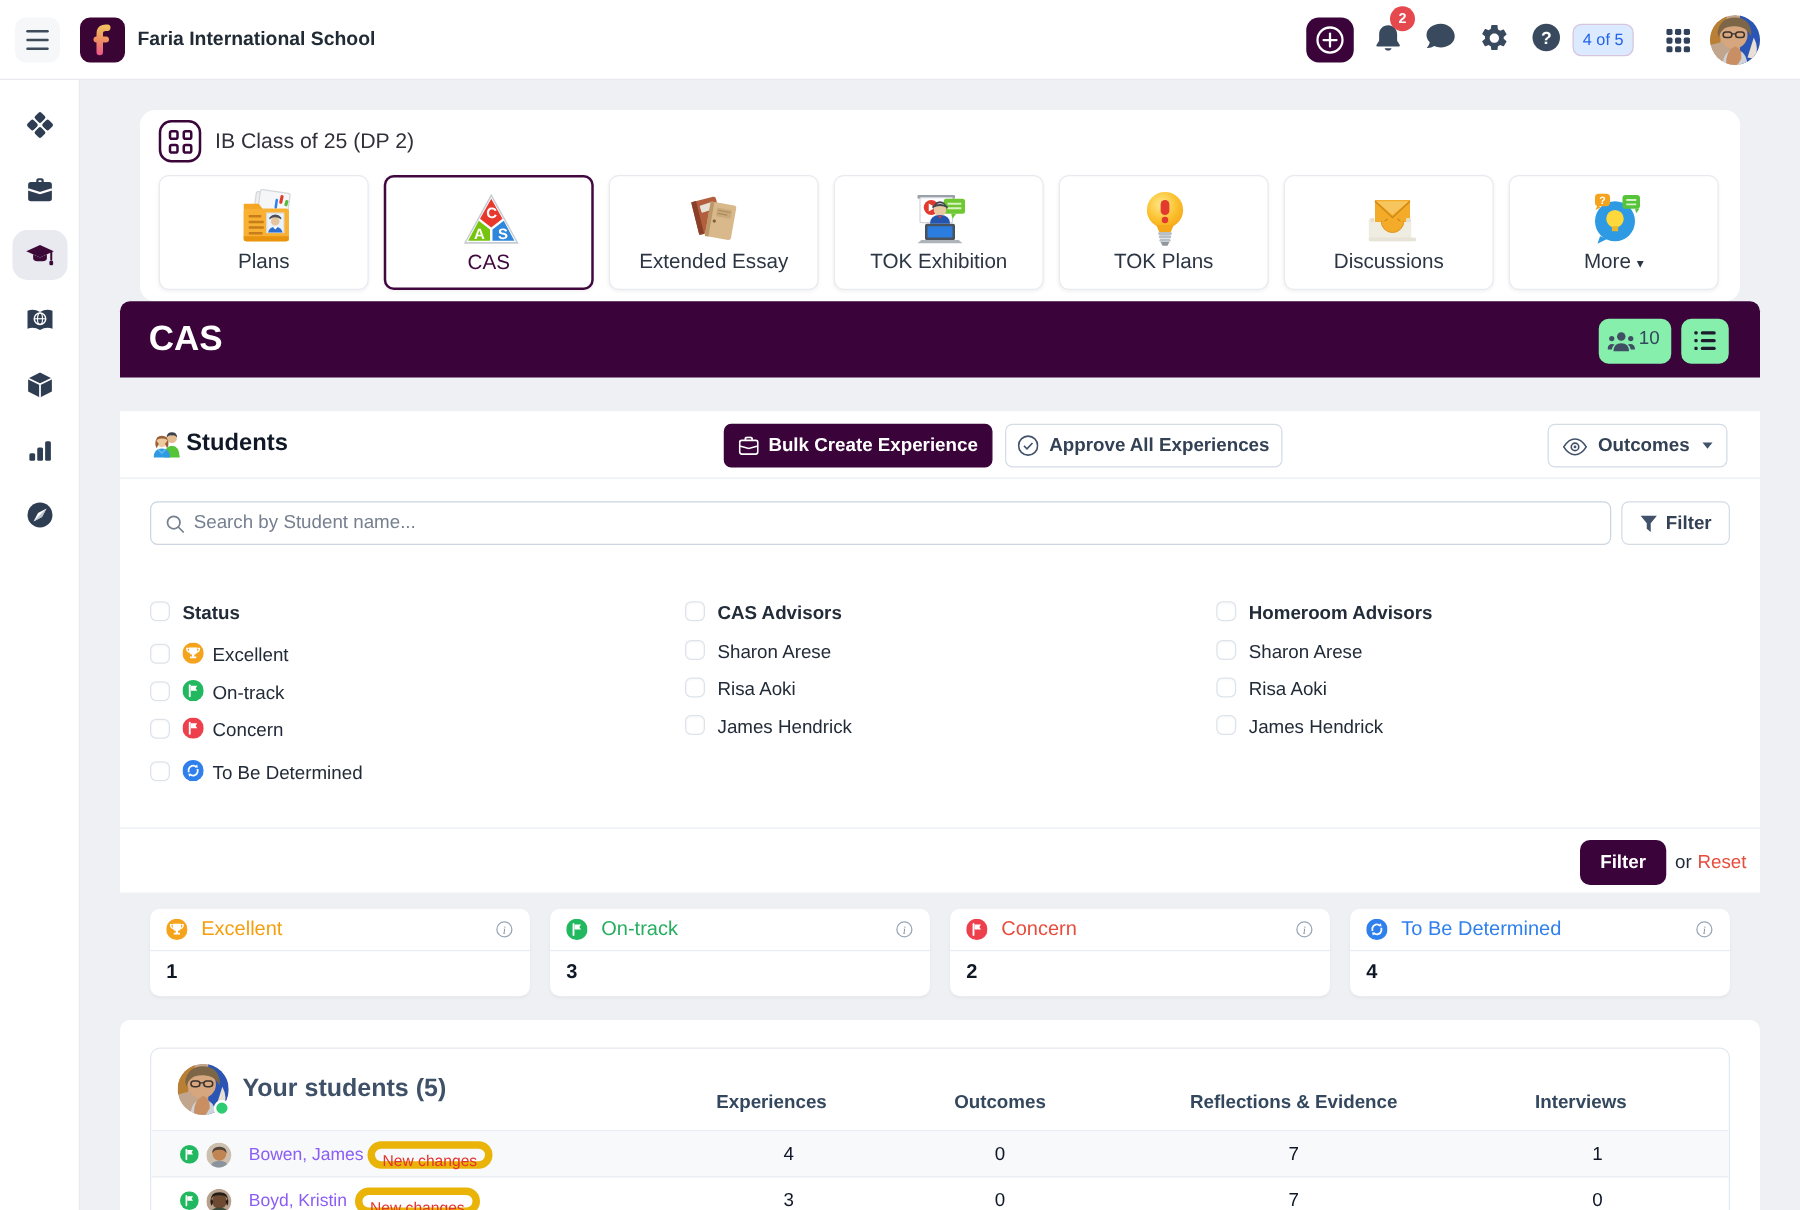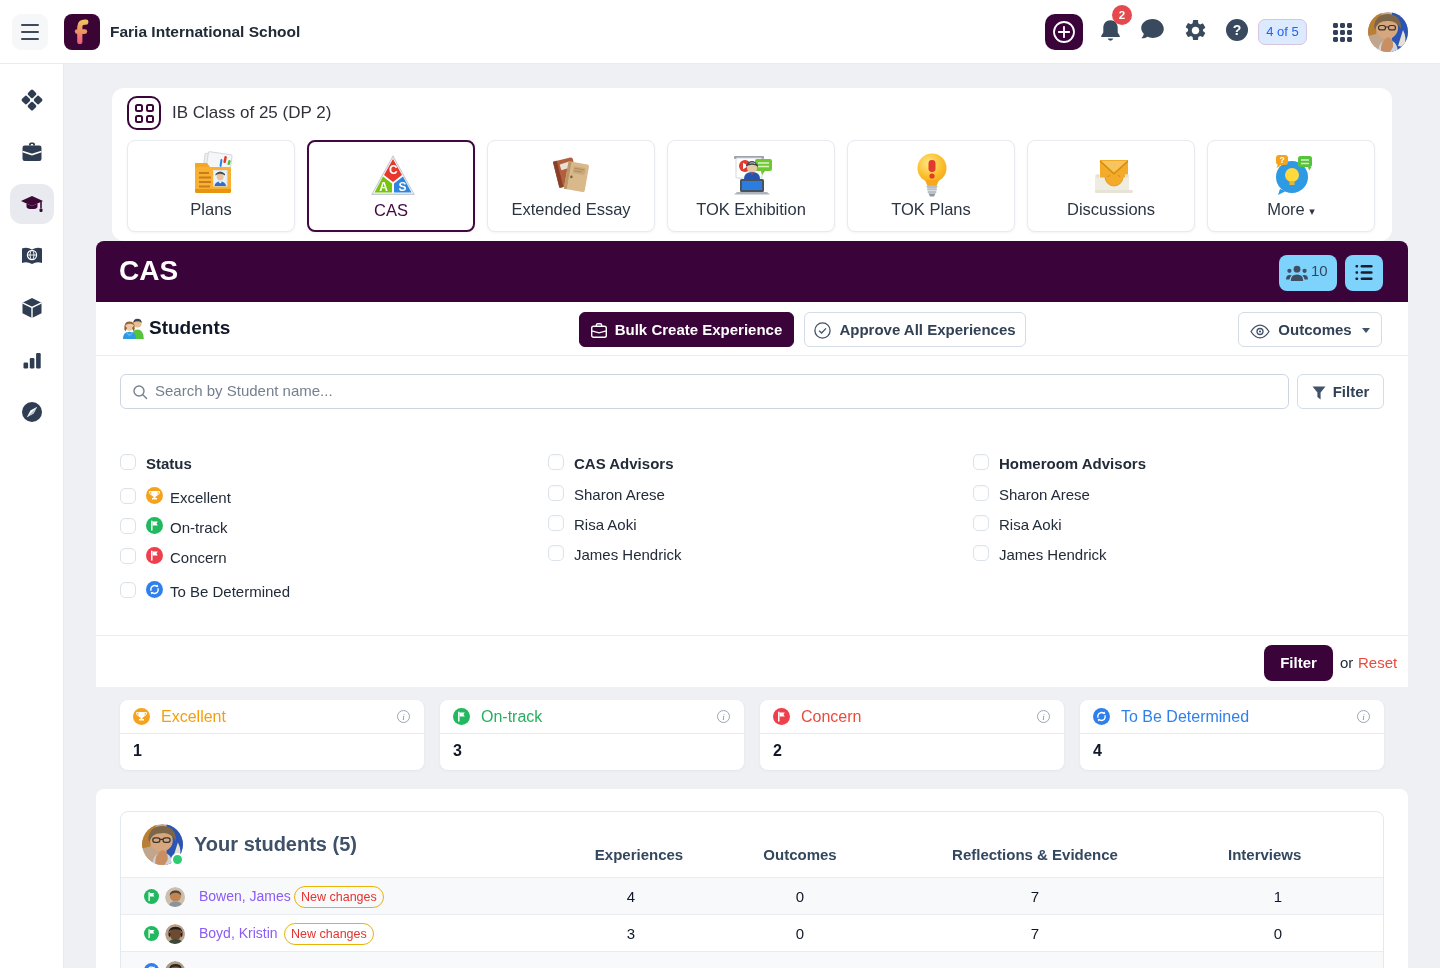--- a/index.html
+++ b/index.html
@@ -31,24 +31,24 @@
 .ibtitle { position:absolute; left:60px; top:15px; font-size:17px; color:#32303a; }
 .cards { position:absolute; left:15px; top:52px; display:flex; gap:12px; }
 .card { width:168px; height:92px; background:#fff; border:1px solid #e7eaef; border-radius:8px; box-shadow:0 1px 3px rgba(16,24,40,0.05); position:relative; text-align:center; }
 .card.sel { border:2px solid #410840; }
 .card .ci { position:absolute; left:60px; top:10px; width:48px; height:48px; }
 .card .cl { position:absolute; left:0; right:0; top:59px; font-size:16.5px; color:#2c3543; }
 .card.sel .cl { color:#410840; }
 
 .banner { position:relative; width:1312px; height:61px; background:#3a033a; border-radius:8px 8px 0 0; }
 .banner h1 { position:absolute; left:23px; top:14px; font-size:28px; color:#fff; letter-spacing:0px; }
-.bbtn { position:absolute; top:14px; height:36px; background:#7dd3fc; border-radius:8px; }
+.bbtn { position:absolute; top:14px; height:36px; background:#86efac; border-radius:8px; }
 
 .wsec { width:1312px; background:#fff; }
-.stuhead { position:relative; height:54px; border-bottom:1px solid #e9edf2; }
+.stuhead { position:relative; height:54px; border-bottom:1px solid #e9edf2;margin-top:27px; }
 .stuhead .t { position:absolute; left:53px; top:15px; font-size:19px; font-weight:bold; color:#101828; }
 .btn { position:absolute; top:10px; height:35px; border-radius:6px; font-size:15px; font-weight:bold; line-height:33px; text-align:center; }
 .btn.dark { background:#3a033a; color:#fff; border:1px solid #3a033a; }
 .btn.light { background:#fff; color:#334155; border:1px solid #d4dce5; }
 .srow { position:relative; height:62px; }
 .sinput { position:absolute; left:24px; top:18px; width:1169px; height:35px; border:1px solid #ccd6e0; border-radius:6px;padding-left:11px; }
 .sinput span { position:absolute; left:34px; top:7px; font-size:15px; color:#76808f; }
 .fbtn { position:absolute; left:1201px; top:18px; width:87px; height:35px; border:1px solid #d4dce5; border-radius:6px; color:#334155; font-size:15px; font-weight:bold; line-height:33px; text-align:center; }
 .filters { position:relative; height:217px; }
 .chk { position:absolute; width:16px; height:16px; border:1px solid #dde3ea; border-radius:5px; background:#fff; box-shadow:inset 0 1px 2px rgba(0,0,0,0.03); }
@@ -69,21 +69,21 @@
 .info { position:absolute; right:14px; top:10px; width:13px; height:13px; border:1px solid #98a6b8; border-radius:50%; color:#7d8ea3; font-size:9px; font-style:italic; text-align:center; line-height:12px; font-family:"Liberation Serif",serif; }
 
 .bpanel { margin-top:19px; width:1312px; height:200px; background:#fff; border-radius:8px 8px 0 0; }
 .tbox { position:relative; top:22px; margin:0 24px; width:1264px; height:170px; border:1px solid #e3e9f0; border-radius:8px; overflow:hidden; background:#fff; }
 .thead { position:relative; height:66px; border-bottom:1px solid #e9edf2; }
 .thead .tt { position:absolute; left:73px; top:21px; font-size:20px; font-weight:bold; color:#3e5168; }
 .thead .ch { position:absolute; top:34px; font-size:15px; font-weight:bold; color:#33475e; }
 .trow { position:relative; height:36.8px; border-bottom:1px solid #e9edf2; font-size:15px; }
 .trow.alt { background:#f7f9fb; }
 .trow .nm { position:absolute; left:78px; top:10px; color:#8b5cf6; font-size:14px; }
-.newch { position:absolute; top:8px; height:22px; border:1px solid #eab308; border-radius:12px; color:#e3342f; font-size:12.5px; line-height:20px; padding:0 6px; }
+.newch { position:absolute; top:8px; height:22px; border:6px solid #eab308; border-radius:12px; color:#e3342f; font-size:12.5px; line-height:20px; padding:0 6px; }
 .num { position:absolute; top:10px; color:#101828; text-align:center; width:40px; margin-left:-20px; }
 </style>
 </head>
 <body>
 <div class="main">
 <div class="container">
   <div class="tabs-panel">
     <div class="ibhead">
       <b style="left:6px;top:6px"></b>
           <b style="left:17px;top:6px"></b>
@@ -424,21 +424,21 @@
           <path d="M6 14 Q8 2 20 2 Q31 2 33 13 L33 17 Q28 8 19 9 Q9 9 7 18 z" fill="#7d6648"></path>
           <rect x="10.5" y="13.5" width="7" height="4.4" rx="2.2" fill="none" stroke="#3a322c" stroke-width="1.2"></rect>
           <rect x="20.5" y="13.5" width="7" height="4.4" rx="2.2" fill="none" stroke="#3a322c" stroke-width="1.2"></rect>
           <line x1="17.5" y1="15" x2="20.5" y2="15" stroke="#3a322c" stroke-width="1"></line>
           <path d="M10 40 Q11 28 20 28 Q29 28 30 40 z" fill="#cdd3d9"></path>
           <path d="M13 40 Q12 29 20 25 Q26 27 25 35 L22 40 z" fill="#c98f63"></path>
         </svg>
         </div>
         <div style="position:absolute;left:50px;top:41px;width:13px;height:13px;border-radius:50%;background:#2ecc71;border:2px solid #fff;"></div>
         <div class="tt">Your students <span style="color:#3e5168;">(5)</span></div>
-        <div class="ch" style="left:468px; width:100px; text-align:center;">Experiences</div>
+        <div class="ch" style="left:452px; width:100px; text-align:left;">Experiences</div>
         <div class="ch" style="left:629px; width:100px; text-align:center;">Outcomes</div>
         <div class="ch" style="left:814px; width:200px; text-align:center;">Reflections &amp; Evidence</div>
         <div class="ch" style="left:1107px; width:100px; text-align:left;">Interviews</div>
       </div>
       <div class="trow alt">
         <svg style="position:absolute;left:23px;top:11px" width="15" height="15" viewBox="0 0 17 17">
               <circle cx="8.5" cy="8.5" r="8.5" fill="#22b85f"></circle>
               <path d="M5.8 4.2 v8.8" stroke="#fff" stroke-width="1.5" stroke-linecap="round"></path>
               <path d="M6.6 4.5 h5.2 l-1.3 2 1.3 2 H6.6 z" fill="#fff"></path>
             </svg>

